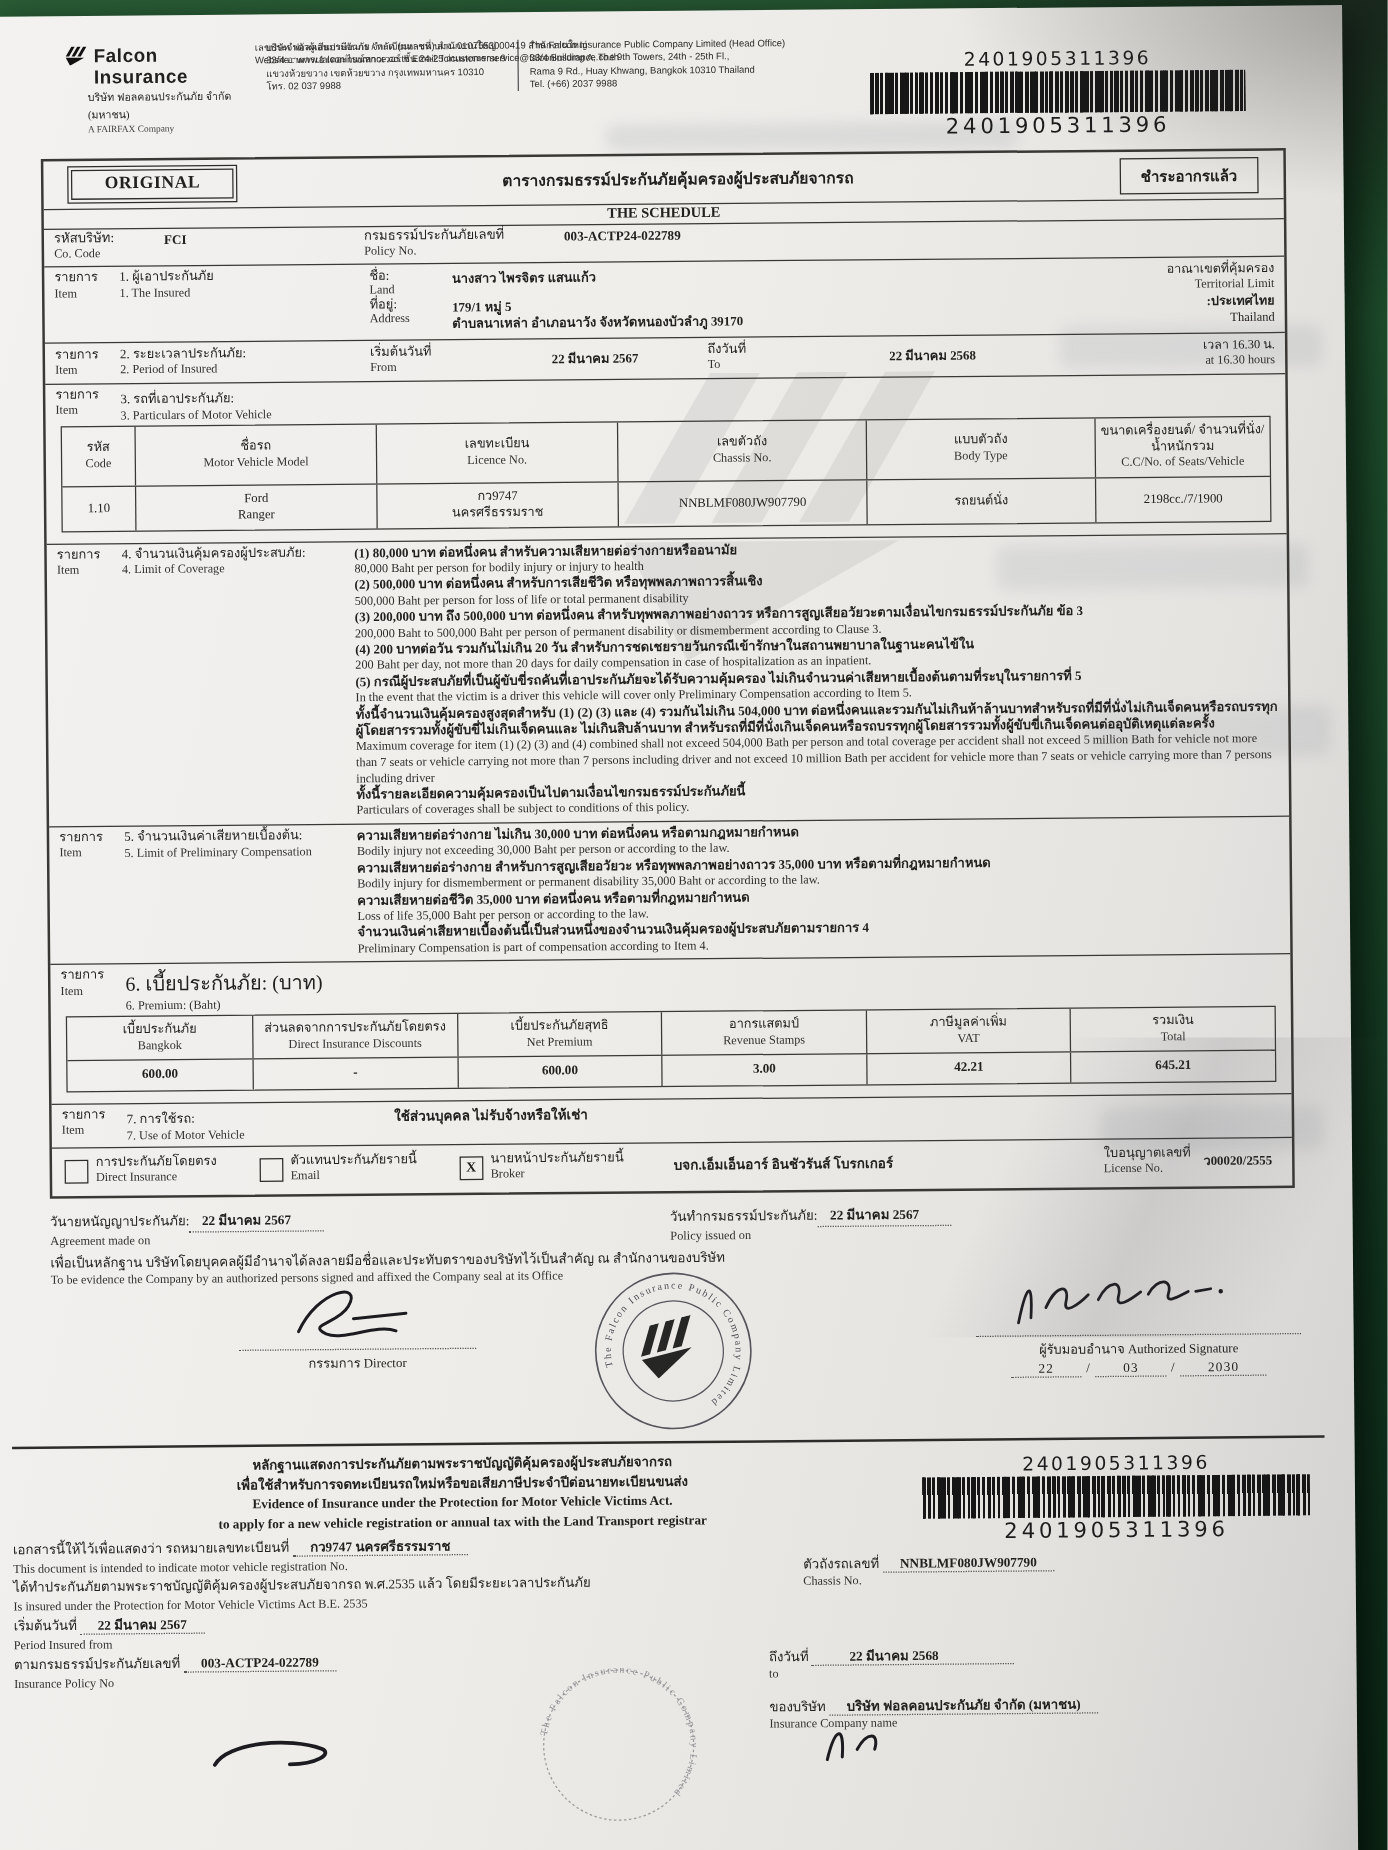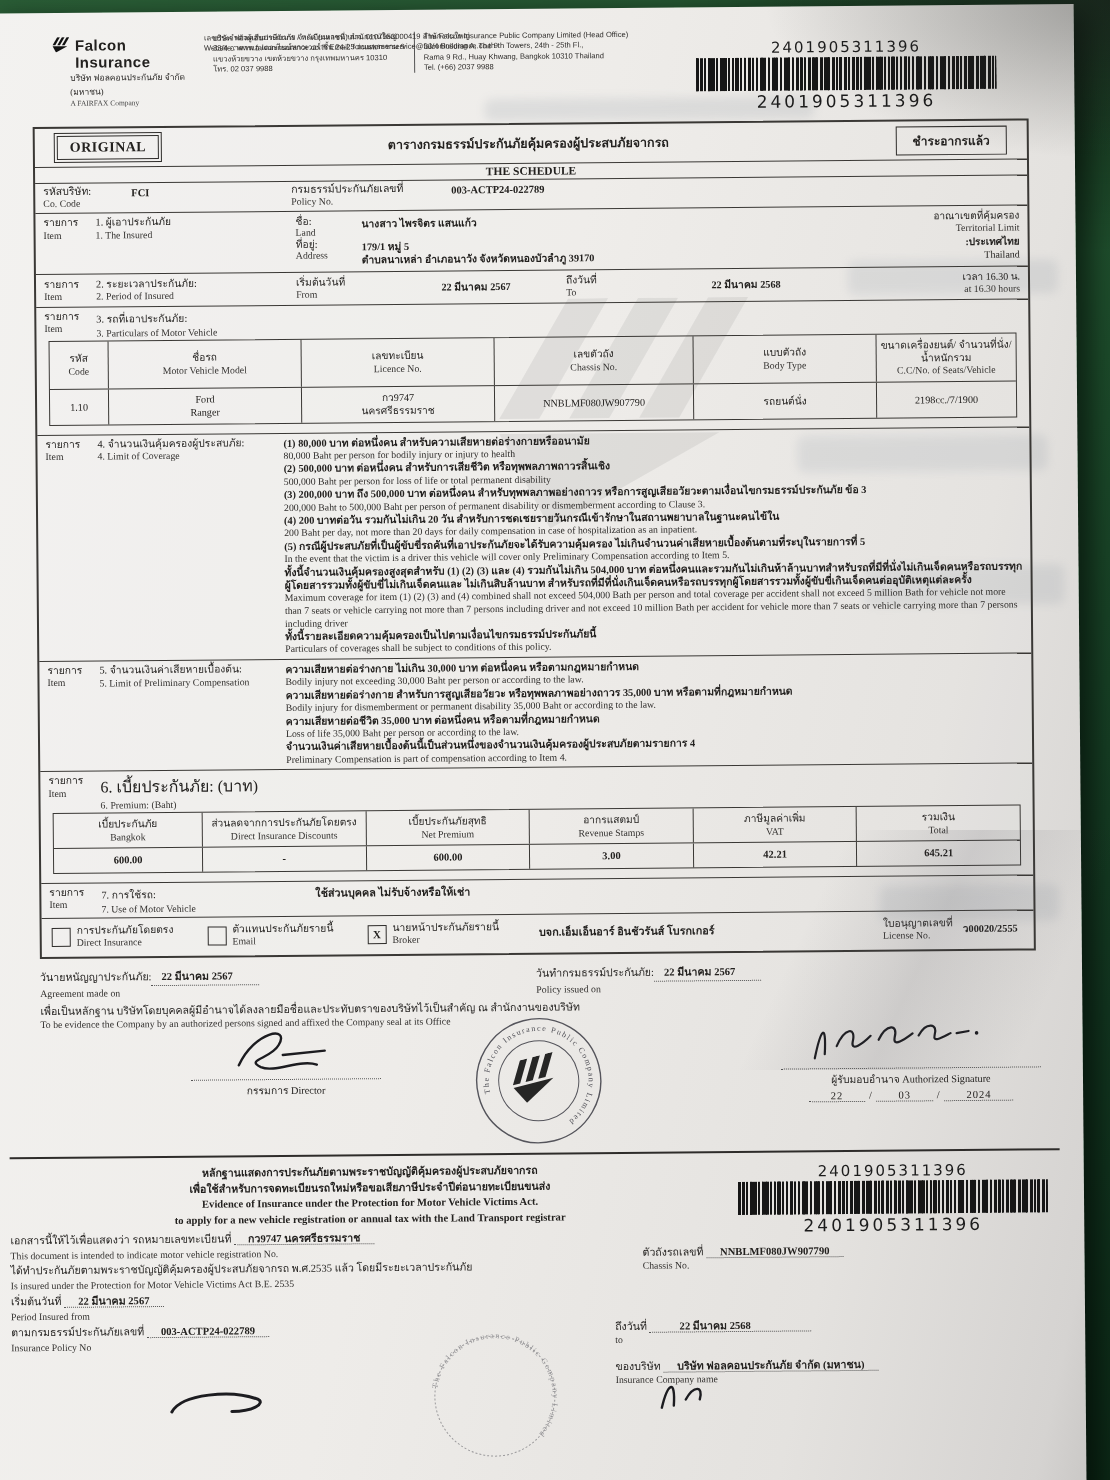--- a/index.html
+++ b/index.html
@@ -33,21 +33,21 @@
   .bars{height:33px;margin:1px 6px;background-color:transparent;background:
      repeating-linear-gradient(90deg,#161616 0 2px,transparent 2px 4px),
      repeating-linear-gradient(90deg,#161616 0 1px,transparent 1px 6px),
      repeating-linear-gradient(90deg,#161616 0 3px,transparent 3px 13px);}
   
   .mainbox{position:relative;margin:14px 0 0 46px;width:992px;border:2px solid #3a3835;background:rgba(255,255,255,.06);}
   .sec{border-top:1.6px solid #3a3835;position:relative;padding:3px 8px;}
   .sec.first{border-top:none;}
   .titlebar{display:flex;align-items:center;height:38px;padding:0 6px;}
   .origbox{border:1.6px solid #2e2c2a;outline:1.6px solid #2e2c2a;outline-offset:2px;margin:4px 2px 4px 16px;
-           padding:3px 12px;font-family:"Liberation Serif",serif;font-weight:bold;font-size:14px;letter-spacing:.5px;}
+           padding:3px 26px;font-family:"Liberation Serif",serif;font-weight:bold;font-size:14px;letter-spacing:.5px;}
   .ttl{flex:1;text-align:center;font-size:12.5px;font-weight:600;}
   .paidbox{border:1.6px solid #2e2c2a;padding:4px 16px;font-size:12px;font-weight:600;margin-right:14px;}
   .schedline{text-align:center;font-weight:bold;font-size:11.5px;padding:1px 0 2px;border-top:1.2px solid #3a3835;}
   .coderow{display:flex;font-size:10.5px;padding:2px 8px 4px;border-top:1.2px solid #3a3835;}
   .lblstack{line-height:1.15;}
   .en{font-size:9.8px;color:#33312f;}
   .itemcol{width:52px;flex:none;line-height:1.2;font-size:10.3px;}
   .itemname{width:200px;flex:none;line-height:1.2;font-size:10.3px;}
   .val{font-weight:600;}
   .dot{border-bottom:1px dotted #555;padding:0 14px;}
@@ -549,21 +549,21 @@
 
       <div class="sig-auth">
         <div class="sigline" style="border-bottom:1px dotted #555">
           <svg width="190" height="58" viewBox="0 0 190 58" style="position:absolute;left:20px;top:-6px">
             <path d="M14 48 C20 20, 26 10, 24 44 M36 36 C44 18, 56 16, 52 32 C50 42, 62 34, 70 26 M78 30 C86 14, 98 14, 94 28 C92 38, 104 30, 112 24 M118 26 C126 12, 138 14, 134 26 C132 34, 142 28, 150 24 M156 24 L168 22" fill="none" stroke="#1c1c20" stroke-width="2.2" stroke-linecap="round"></path>
             <circle cx="176" cy="24" r="1.8" fill="#1c1c20"></circle>
           </svg>
         </div>
         <div class="siglab">ผู้รับมอบอำนาจ Authorized Signature</div>
         <div class="sigdate">
-          <span class="d">22</span> / <span class="d">03</span> / <span class="d">2024</span>
+          <span class="d">22</span> / <span class="d">03</span> / <span class="d">2030</span>
         </div>
       </div>
     </div>
   </div>
 
   <div class="bigrule"></div>
 
   <div class="evsec">
     <div class="ev-heads">
       <div class="b">หลักฐานแสดงการประกันภัยตามพระราชบัญญัติคุ้มครองผู้ประสบภัยจากรถ</div>

